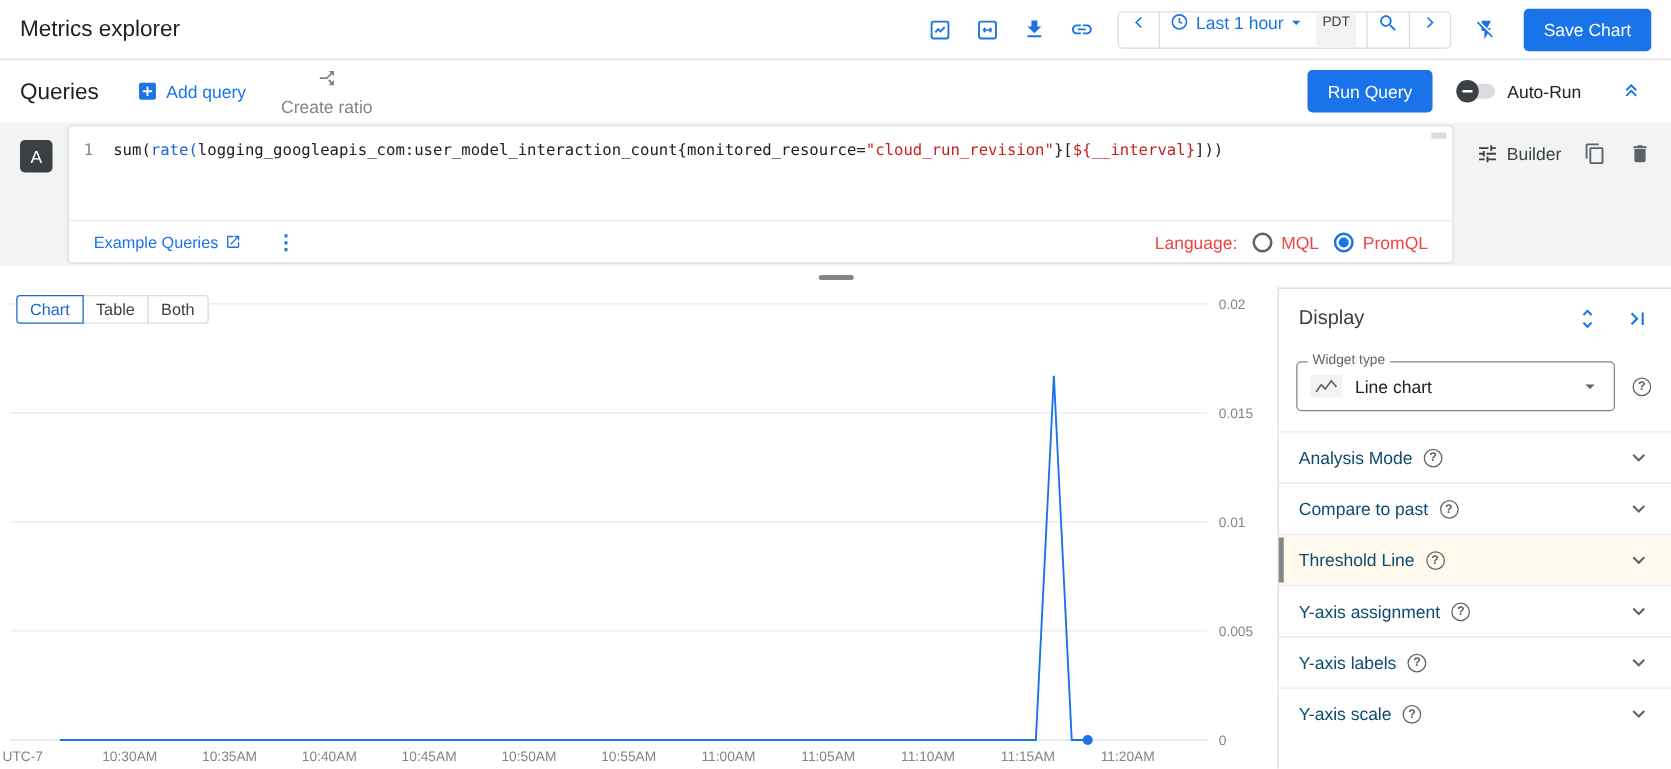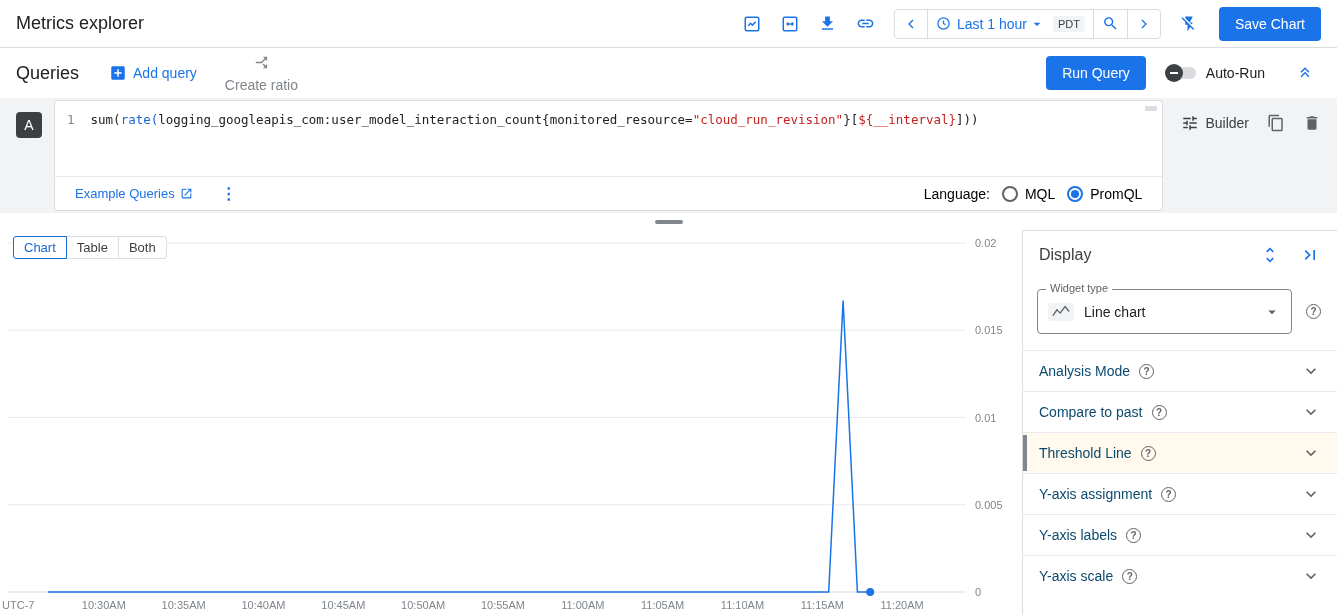--- a/index.html
+++ b/index.html
@@ -6,21 +6,21 @@
   html,body { width:1337px; height:615px; overflow:hidden; }
   body { font-family:"Liberation Sans", sans-serif; background:#fff; color:#202124; }
   .app { width:1337px; height:615px; display:flex; flex-direction:column; }
 
   
   .topbar { height:48px; flex:0 0 48px; display:flex; align-items:center; padding:12px 16px; border-bottom:1px solid #dadce0; background:#fff; }
   .topbar-title { font-size:18px; color:#202124; }
   .topbar-right { margin-left:auto; display:flex; align-items:center; gap:6px; }
   .icon-btn { width:32px; height:32px; border:none; background:none; color:#1a73e8; display:flex; align-items:center; justify-content:center; cursor:pointer; flex:0 0 auto; }
   .time-group { display:flex; align-items:stretch; height:30px; border:1px solid #dadce0; border-radius:4px; margin:0 6px; background:#fff; }
-  .time-seg { display:flex; align-items:center; padding:0 8px; color:#1a73e8; background:none; border:none; border-left:1px solid #dadce0; cursor:pointer; }
+  .time-seg { display:flex; padding:0 8px; color:#1a73e8; background:none; border:none; border-left:1px solid #dadce0; cursor:pointer; }
   .time-seg:first-child { border-left:none; }
   .time-range-label { font-size:14px; font-weight:500; color:#1a73e8; margin:0 2px 0 6px; }
   .pdt-chip { background:#f1f3f4; color:#3c4043; font-size:11px; font-weight:500; padding:2px 5px; border-radius:3px; margin-left:8px; }
   .btn-primary { background:#1a73e8; color:#fff; border:none; border-radius:4px; height:34px; padding:0 16px; font-size:14px; font-weight:500; cursor:pointer; margin-left:8px; font-family:inherit; }
 
   
   .queries-bar { height:50px; flex:0 0 50px; display:flex; align-items:center; padding:0 16px; background:#fff; }
   .queries-title { font-size:18px; color:#202124; margin-right:30px; }
   .text-btn { display:flex; align-items:center; gap:6px; background:none; border:none; font-size:14px; font-weight:500; cursor:pointer; font-family:inherit; }
   .add-query { color:#1a73e8; margin-right:28px; }
@@ -38,21 +38,21 @@
   .query-badge { width:26px; height:26px; margin-top:14px; background:#3c4043; color:#fff; font-size:14px; font-weight:500; border-radius:4px; display:flex; align-items:center; justify-content:center; }
   .editor-card { flex:1; margin:2px 0 0 12px; height:111px; background:#fff; border:1px solid #dadce0; border-radius:4px; display:flex; flex-direction:column; position:relative; }
   .code-area { flex:1; display:flex; align-items:flex-start; padding:10px 14px 0 12px; font-family:"DejaVu Sans Mono", monospace; font-size:12.5px; line-height:1.4; position:relative; }
   .line-no { color:#80868b; margin-right:16px; }
   .code-line { white-space:pre; color:#202124; }
   .mini-scrollbar { position:absolute; top:5px; right:5px; width:12px; height:5px; background:#dadce0; border-radius:1px; }
   .editor-footer { height:34px; flex:0 0 34px; border-top:1px solid #e8eaed; display:flex; align-items:center; padding:0 20px; }
   .example-link { display:flex; align-items:center; gap:5px; color:#1a73e8; font-size:13px; font-weight:500; text-decoration:none; }
   .kebab { color:#1a73e8; font-size:16px; font-weight:bold; margin-left:28px; background:none; border:none; cursor:pointer; }
   .kebab::after { content:"\22EE"; }
-  .lang-wrap { margin-left:auto; display:flex; align-items:center; font-size:14px; color:#000000; }
+  .lang-wrap { margin-left:auto; display:flex; align-items:center; font-size:14px; color:#ef4444; }
   .radio-option { display:flex; align-items:center; gap:7px; margin-left:12px; cursor:pointer; font-size:14px; }
   .radio { width:16px; height:16px; border-radius:50%; border:2px solid #5f6368; display:flex; align-items:center; justify-content:center; background:#fff; }
   .radio.checked { border-color:#1a73e8; }
   .radio.checked::after { content:""; width:8px; height:8px; border-radius:50%; background:#1a73e8; }
   .editor-side { display:flex; align-items:center; gap:18px; margin-left:18px; padding-top:16px; }
   .builder-btn { display:flex; align-items:center; gap:6px; color:#3c4043; font-size:14px; font-weight:500; background:none; border:none; cursor:pointer; font-family:inherit; }
   .gray-icon-btn { background:none; border:none; color:#5f6368; cursor:pointer; display:flex; align-items:center; }
 
   
   .resize-row { height:17px; flex:0 0 17px; background:#fff; display:flex; align-items:center; justify-content:center; }
@@ -67,21 +67,21 @@
   .tab:first-child { border-radius:3px 0 0 3px; margin-left:0; }
   .tab:last-child { border-radius:0 3px 3px 0; }
   .tab.selected { color:#1967d2; border-color:#1967d2; font-weight:500; position:relative; z-index:1; }
 
   .display-panel { width:315px; flex:0 0 315px; border-left:1px solid #dadce0; border-top:1px solid #dadce0; background:#fff; position:relative; }
   .panel-header { display:flex; align-items:center; padding:13px 16px 11px 16px; }
   .panel-title { font-size:16px; color:#3c4043; }
   .panel-header-icons { margin-left:auto; display:flex; align-items:center; gap:18px; }
   .panel-header-icons .icon-btn { width:22px; height:22px; }
   .widget-row { display:flex; align-items:center; padding:12px 16px 16px 14px; }
-  .widget-field { position:relative; flex:1; height:45px; border:1px solid #80868b; border-radius:4px; display:flex; align-items:center; padding:0 10px; cursor:pointer; background:#fff; }
+  .widget-field { position:relative; flex:1; height:40px; border:1px solid #80868b; border-radius:4px; display:flex; align-items:center; padding:0 10px; cursor:pointer; background:#fff; }
   .widget-floating-label { position:absolute; top:-8px; left:8px; background:#fff; padding:0 4px; font-size:11px; color:#5f6368; }
   .widget-icon-box { width:26px; height:18px; background:#f1f3f4; border-radius:2px; display:flex; align-items:center; justify-content:center; margin-right:10px; }
   .widget-value { font-size:14px; color:#202124; }
   .widget-caret { margin-left:auto; color:#5f6368; display:flex; }
   .help-icon { width:15px; height:15px; flex:0 0 15px; border:1.5px solid #5f6368; border-radius:50%; color:#5f6368; font-size:10px; font-weight:bold; display:inline-flex; align-items:center; justify-content:center; }
   .help-icon::after { content:"?"; }
   .widget-row .help-icon { margin-left:14px; }
   .section-row { height:41px; display:flex; align-items:center; padding:0 16px; border-top:1px solid #e8eaed; cursor:pointer; position:relative; }
   .section-label { font-size:14px; font-weight:500; color:#0c4a6e; }
   .section-row .help-icon { margin-left:9px; }

